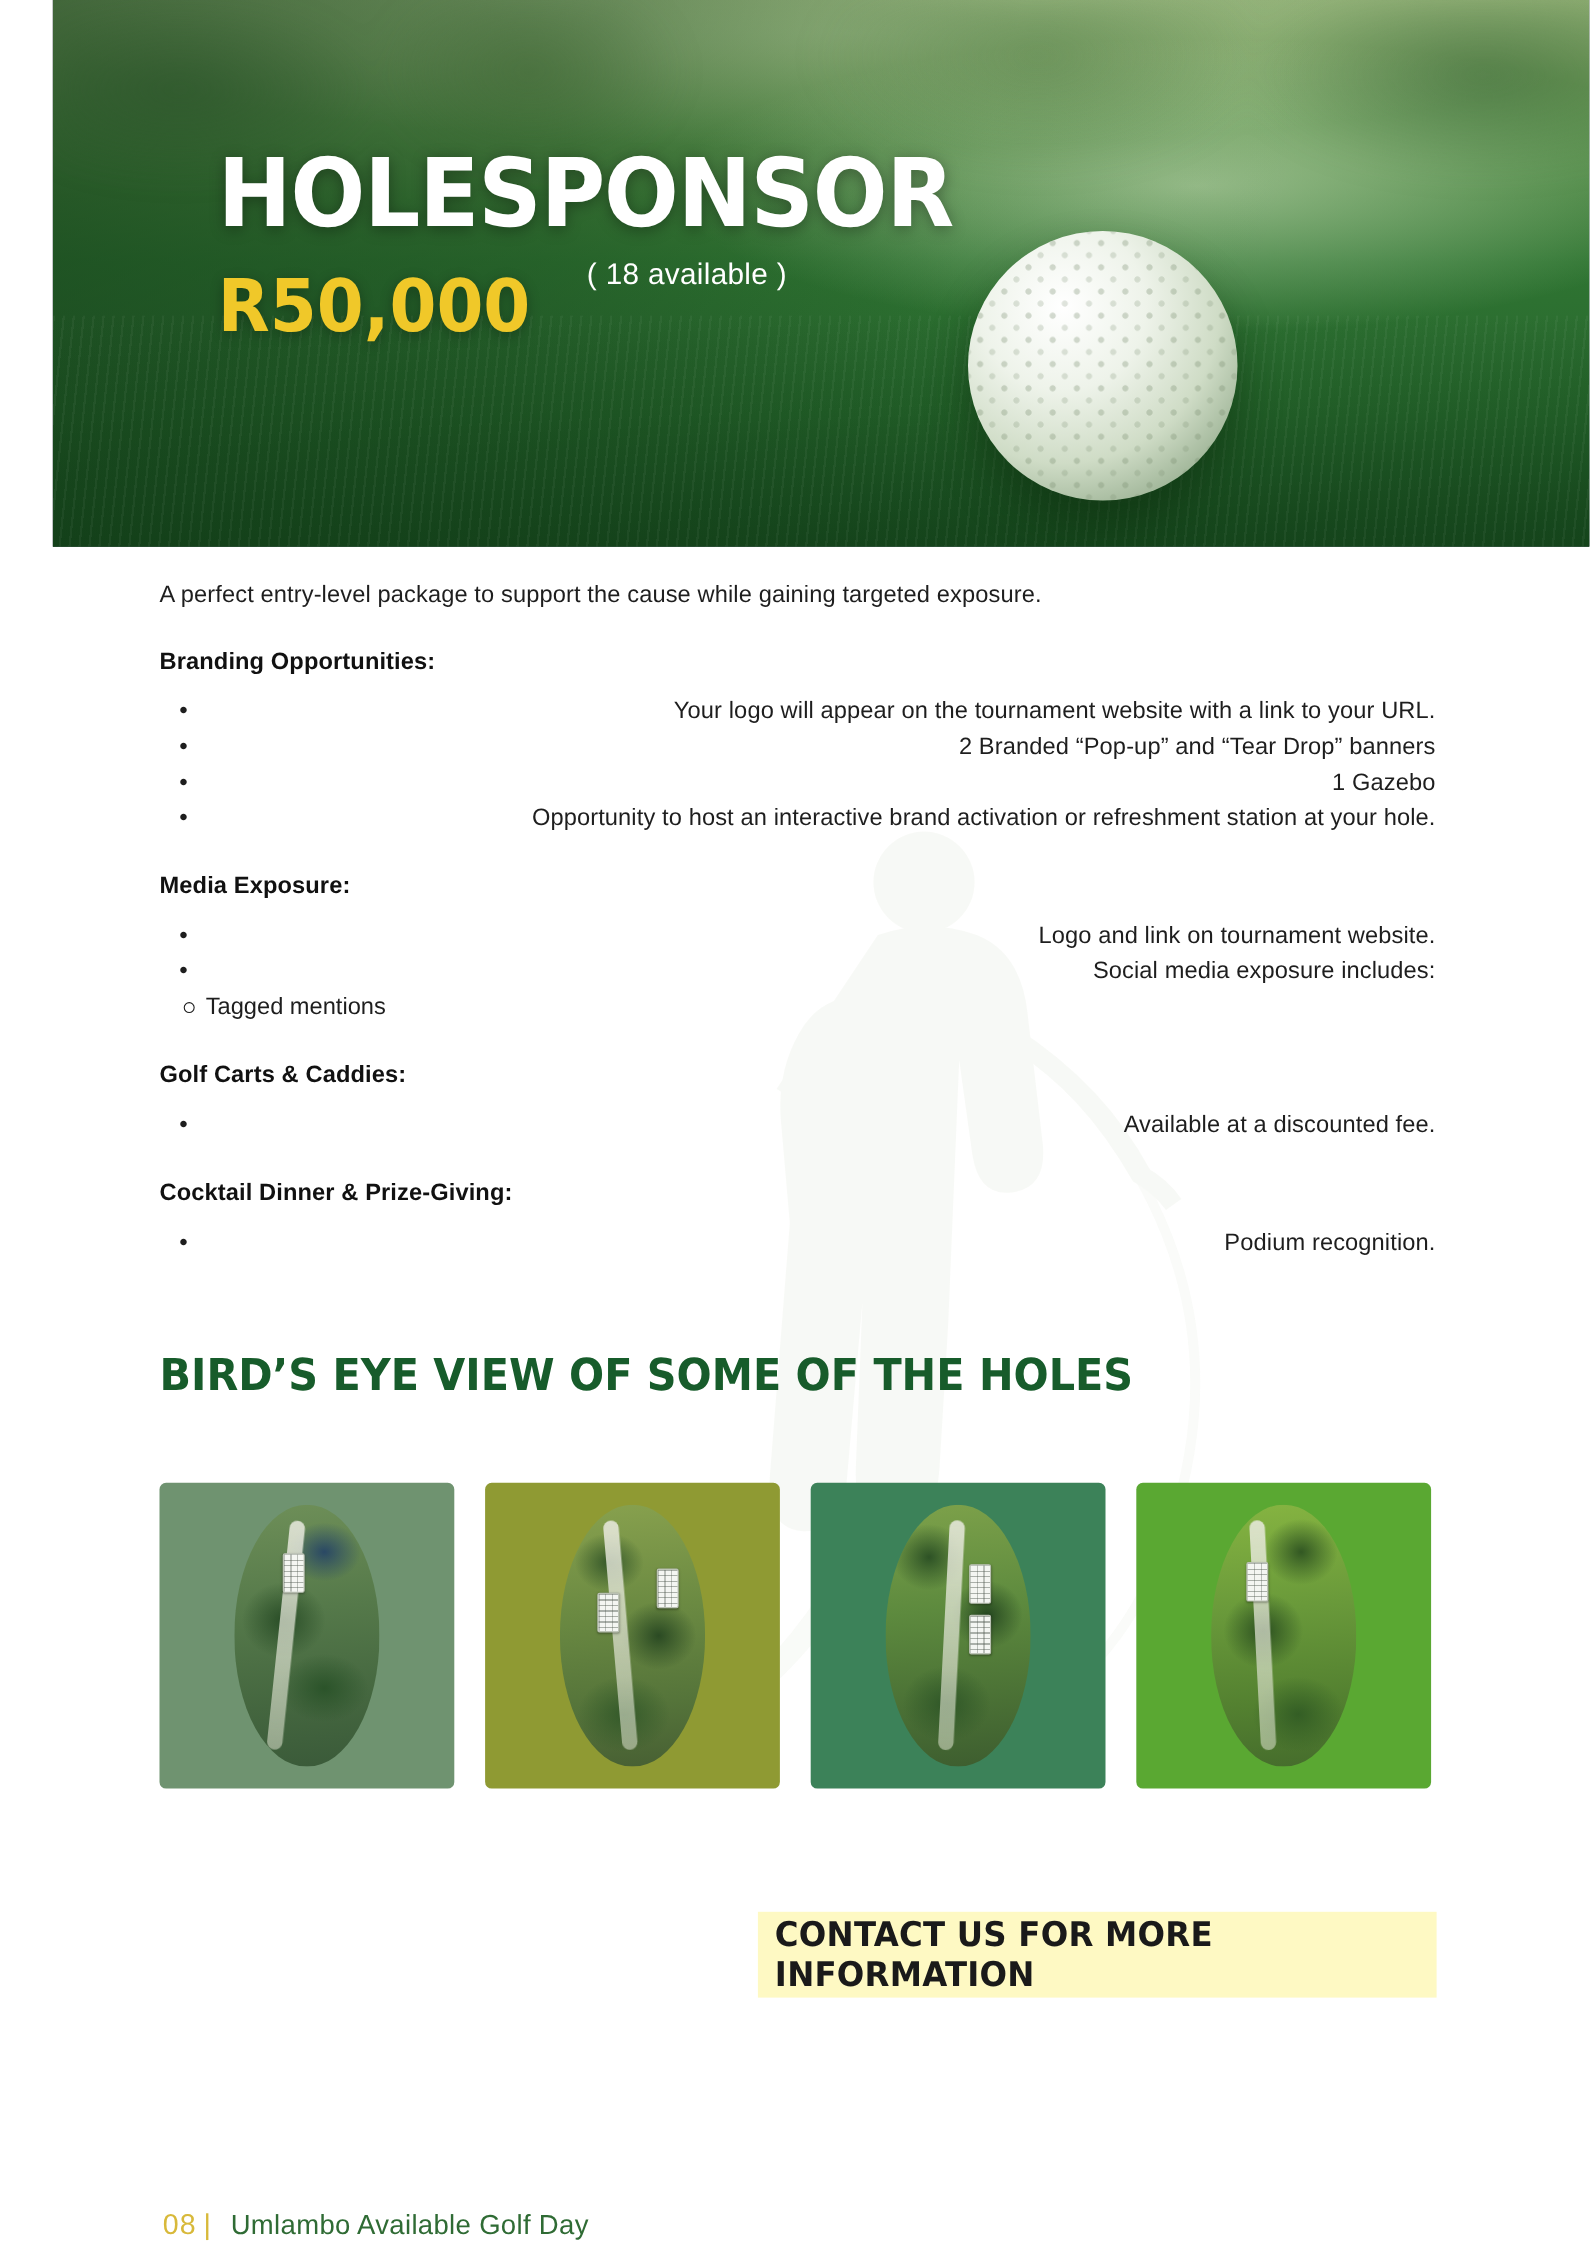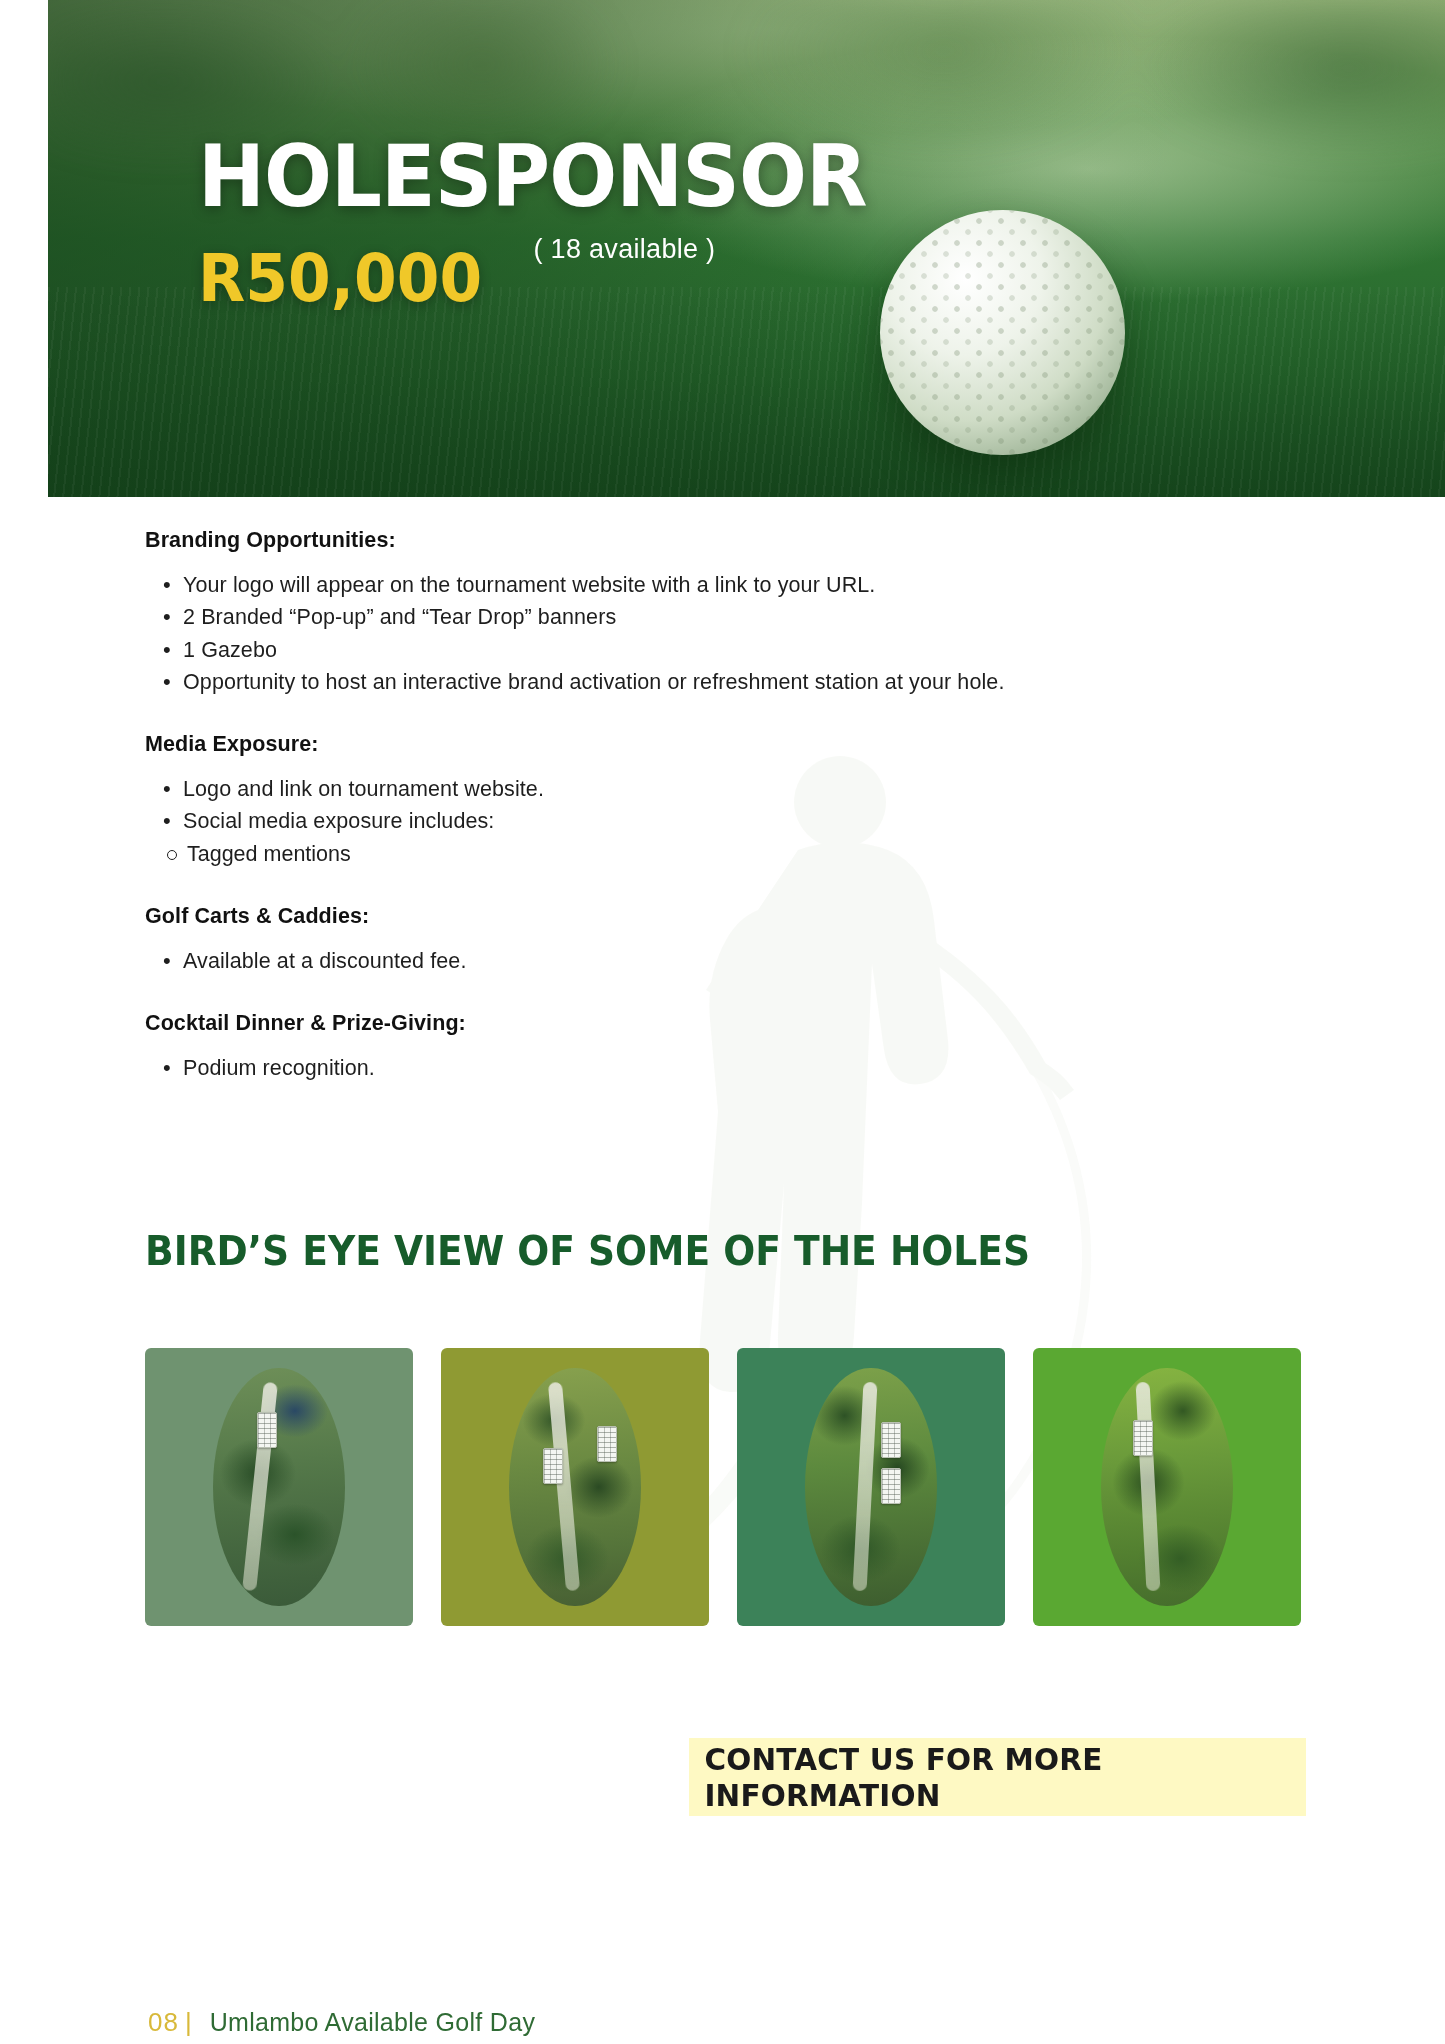--- a/index.html
+++ b/index.html
@@ -161,20 +161,21 @@
     font-size: 21.5px;
     font-weight: 700;
     color: #111111;
     margin-bottom: 8px;
     letter-spacing: 0.1px;
   }
   ul.bullets {
     list-style: none;
     margin: 16px 0 34px 0;
     padding: 0;
+    text-align: right;
   }
   ul.bullets > li {
     position: relative;
     font-size: 21.5px;
     color: #1e1e1e;
     padding-left: 38px;
     line-height: 1.5;
     letter-spacing: 0.1px;
   }
   ul.bullets > li::before {
@@ -356,20 +357,21 @@
     </g>
     <g fill="none" stroke="#eef2ea" stroke-width="9" opacity="0.75">
       <path d="M470 300 q120 170 52 366 q-54 156 -216 208"></path>
     </g>
     <g fill="#eef2ea" opacity="0.85">
       <path d="M206 718 q-40 60 -86 96 l10 14 q54 -38 94 -98 z"></path>
     </g>
   </svg>
 
   <div class="content">
+    <div class="intro">A perfect entry-level package to support the cause while gaining targeted exposure.</div>
 
     <div class="sec-head">Branding Opportunities:</div>
     <ul class="bullets">
       <li>Your logo will appear on the tournament website with a link to your URL.</li>
       <li>2 Branded “Pop-up” and “Tear Drop” banners</li>
       <li>1 Gazebo</li>
       <li>Opportunity to host an interactive brand activation or refreshment station at your hole.</li>
     </ul>
 
     <div class="sec-head">Media Exposure:</div>

